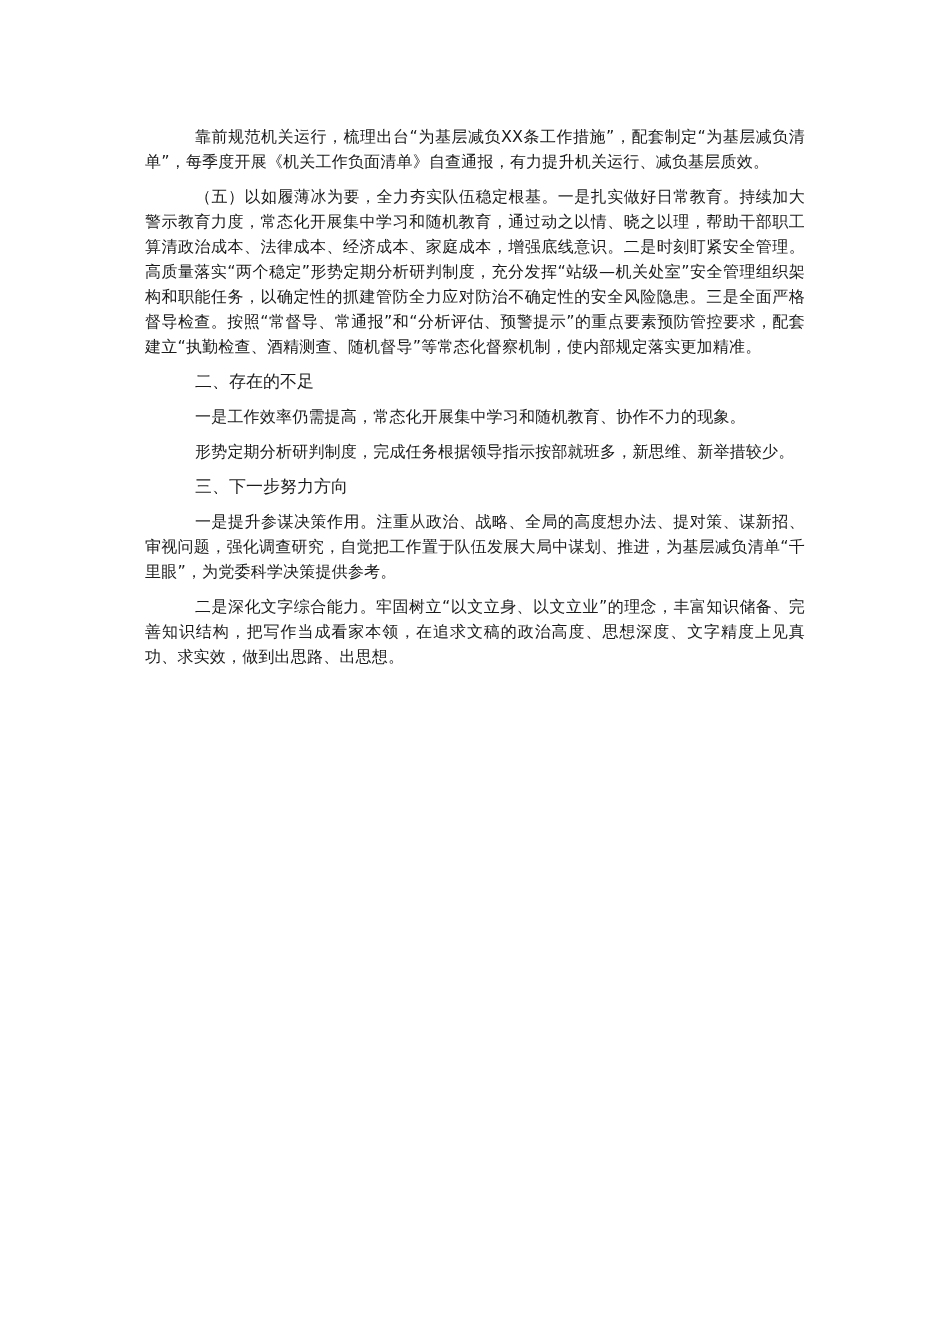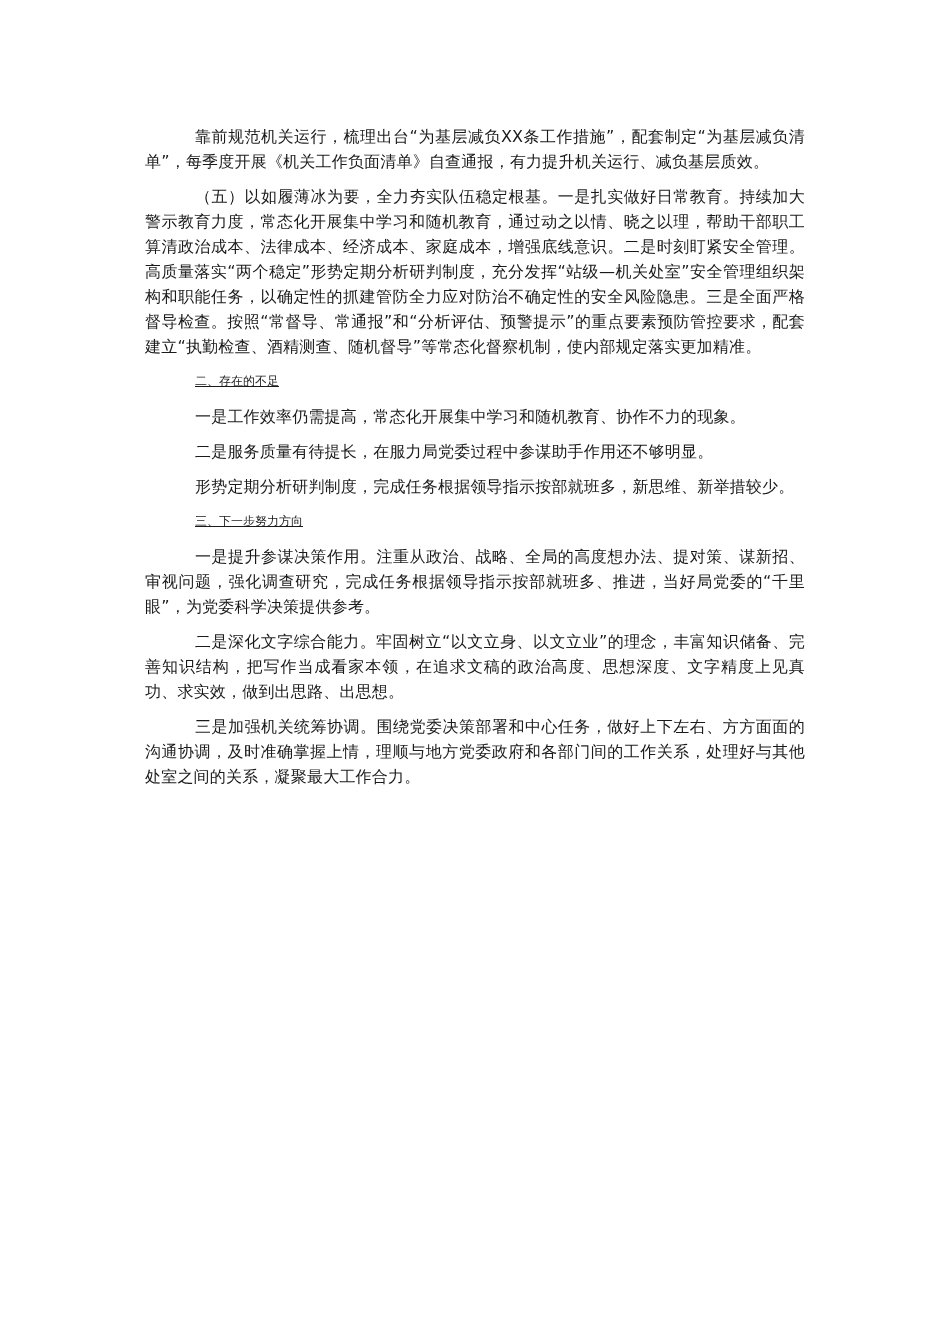--- a/index.html
+++ b/index.html
@@ -27,33 +27,30 @@
       line-height: 25px;
       text-align: justify;
       word-break: break-all;
       letter-spacing: 0.2px;
     }
     .indent {
       text-indent: 50px;
     }
     .heading {
       margin: 0 0 10px 0;
-      font-size: 12px;
+      font-size: 17px;
       line-height: 25px;
       text-indent: 50px;
-      text-decoration: underline;
     }
   </style>
 </head>
 <body>
 
 <div class="page">
   <p class="para indent">靠前规范机关运行，梳理出台“为基层减负XX条工作措施”，配套制定“为基层减负清单”，每季度开展《机关工作负面清单》自查通报，有力提升机关运行、减负基层质效。</p>
   <p class="para indent">（五）以如履薄冰为要，全力夯实队伍稳定根基。一是扎实做好日常教育。持续加大警示教育力度，常态化开展集中学习和随机教育，通过动之以情、晓之以理，帮助干部职工算清政治成本、法律成本、经济成本、家庭成本，增强底线意识。二是时刻盯紧安全管理。高质量落实“两个稳定”形势定期分析研判制度，充分发挥“站级—机关处室”安全管理组织架构和职能任务，以确定性的抓建管防全力应对防治不确定性的安全风险隐患。三是全面严格督导检查。按照“常督导、常通报”和“分析评估、预警提示”的重点要素预防管控要求，配套建立“执勤检查、酒精测查、随机督导”等常态化督察机制，使内部规定落实更加精准。</p>
   <p class="heading">二、存在的不足</p>
   <p class="para indent">一是工作效率仍需提高，常态化开展集中学习和随机教育、协作不力的现象。</p>
-  <p class="para indent">二是服务质量有待提长，在服力局党委过程中参谋助手作用还不够明显。</p>
   <p class="para indent">形势定期分析研判制度，完成任务根据领导指示按部就班多，新思维、新举措较少。</p>
   <p class="heading">三、下一步努力方向</p>
-  <p class="para indent">一是提升参谋决策作用。注重从政治、战略、全局的高度想办法、提对策、谋新招、审视问题，强化调查研究，完成任务根据领导指示按部就班多、推进，当好局党委的“千里眼”，为党委科学决策提供参考。</p>
+  <p class="para indent">一是提升参谋决策作用。注重从政治、战略、全局的高度想办法、提对策、谋新招、审视问题，强化调查研究，自觉把工作置于队伍发展大局中谋划、推进，为基层减负清单“千里眼”，为党委科学决策提供参考。</p>
   <p class="para indent">二是深化文字综合能力。牢固树立“以文立身、以文立业”的理念，丰富知识储备、完善知识结构，把写作当成看家本领，在追求文稿的政治高度、思想深度、文字精度上见真功、求实效，做到出思路、出思想。</p>
-  <p class="para indent">三是加强机关统筹协调。围绕党委决策部署和中心任务，做好上下左右、方方面面的沟通协调，及时准确掌握上情，理顺与地方党委政府和各部门间的工作关系，处理好与其他处室之间的关系，凝聚最大工作合力。</p>
 </div>
 
 </body></html>

